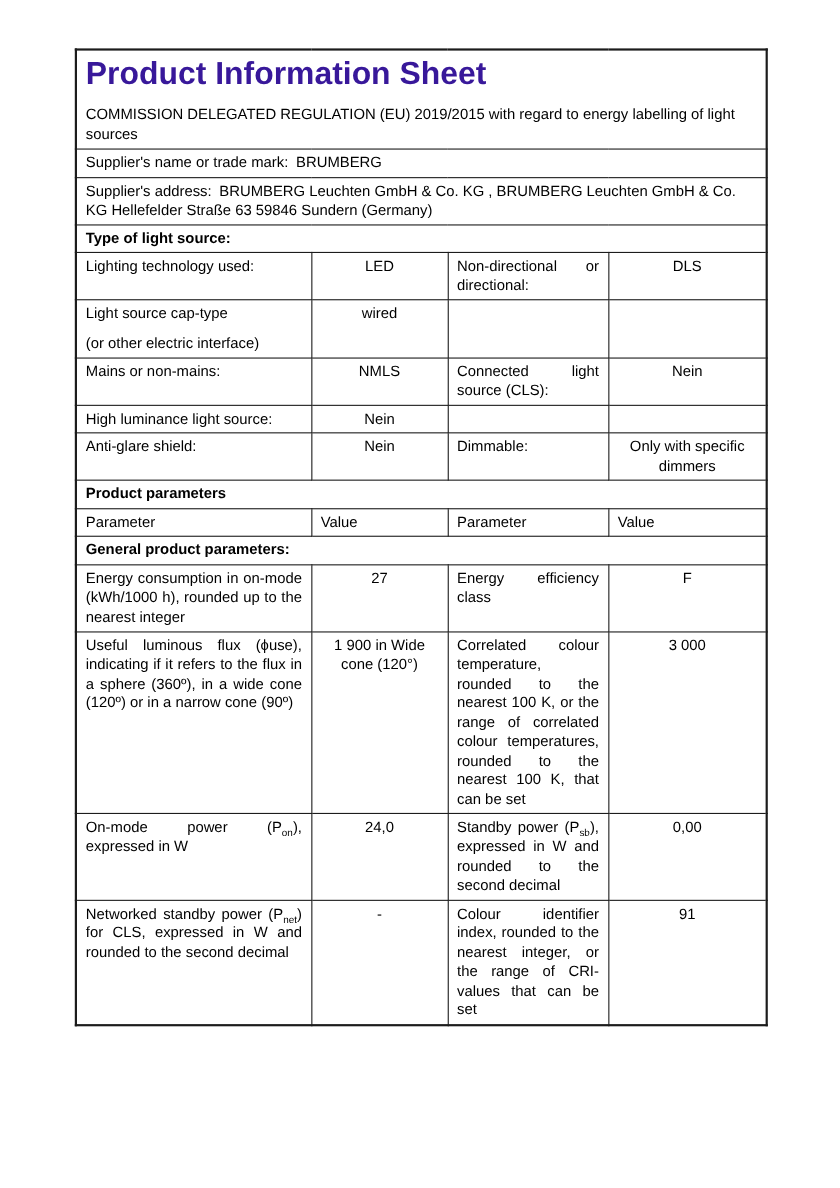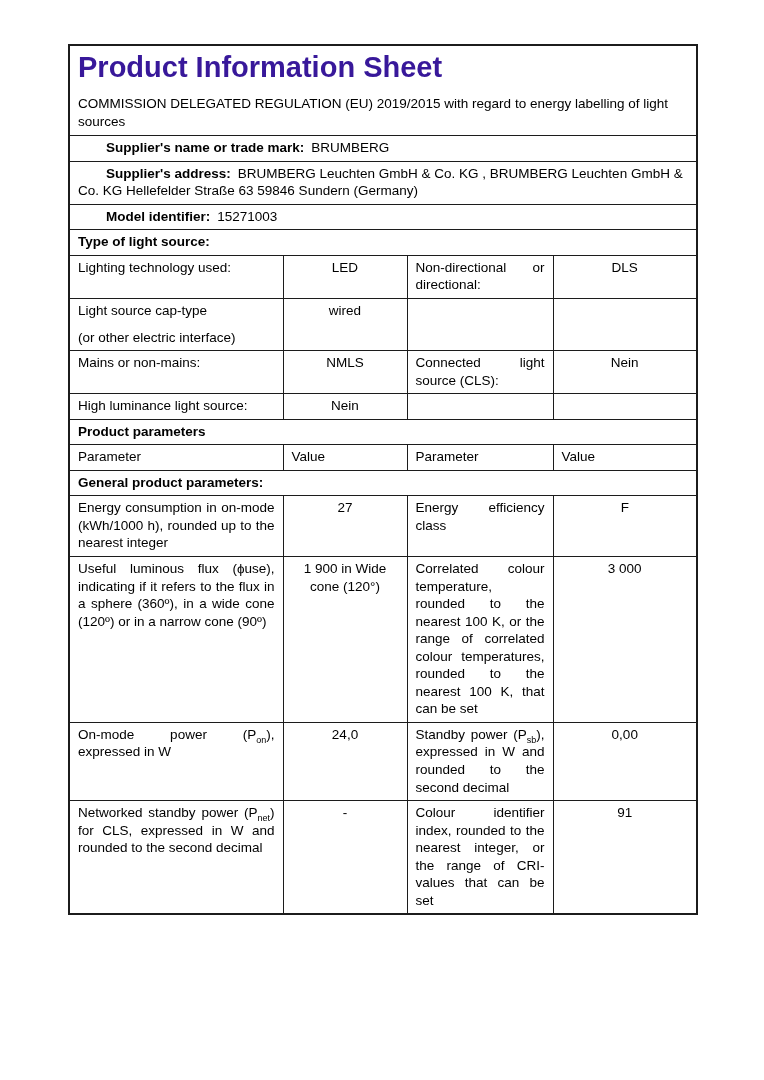--- a/index.html
+++ b/index.html
@@ -31,21 +31,21 @@
   }
   td.header-cell { padding: 8px 12px 10px 10px; }
   h1.doc-title {
     margin: 0 0 8px 0;
     font-size: 29px;
     font-weight: bold;
     color: #38189a;
     letter-spacing: 0px;
   }
   p.doc-subtitle { margin: 0; font-size: 13.5px; line-height: 1.35; }
-  .lbl { font-weight: bold; margin-left: 28px; }
+  .lbl { font-weight: normal; }
   .lbl-val { margin-left: 7px; margin-top: 20px; }
   td.section-heading { font-weight: bold; padding-top: 5px; padding-bottom: 6px; }
   td.center-heading { font-weight: bold; padding-top: 3px; padding-bottom: 4px; }
   td.param { text-align: justify; }
   td.val { text-align: center; }
   td.tall-pad { padding-top: 5px; padding-bottom: 6px; }
   .block { display: block; }
   .mt { margin-top: 9px; }
   sub { font-size: 9px; line-height: 0; }
   .footer {
@@ -81,25 +81,20 @@
           <span class="lbl">Supplier's name or trade mark:</span><span class="lbl-val">BRUMBERG</span>
         </td>
       </tr>
 
       <tr>
         <td colspan="4" class="tall-pad">
           <span class="lbl">Supplier's address:</span><span class="lbl-val">BRUMBERG Leuchten GmbH &amp; Co. KG , BRUMBERG Leuchten GmbH &amp; Co. KG Hellefelder Straße 63 59846 Sundern (Germany)</span>
         </td>
       </tr>
 
-      <tr>
-        <td colspan="4" class="tall-pad">
-          <span class="lbl">Model identifier:</span><span class="lbl-val">15271003</span>
-        </td>
-      </tr>
 
       <tr>
         <td colspan="4" class="section-heading">Type of light source:</td>
       </tr>
 
       <tr>
         <td class="param">Lighting technology used:</td>
         <td class="val">LED</td>
         <td class="param">Non-directional or directional:</td>
         <td class="val">DLS</td>
@@ -123,20 +118,26 @@
       </tr>
 
 
       <tr>
         <td class="param">High luminance light source:</td>
         <td class="val">Nein</td>
         <td></td>
         <td class="val"></td>
       </tr>
 
+      <tr>
+        <td class="param">Anti-glare shield:</td>
+        <td class="val">Nein</td>
+        <td class="param">Dimmable:</td>
+        <td class="val">Only with specific dimmers</td>
+      </tr>
 
       <tr>
         <td colspan="4" class="center-heading">Product parameters</td>
       </tr>
 
       <tr>
         <td>Parameter</td>
         <td>Value</td>
         <td>Parameter</td>
         <td>Value</td>

